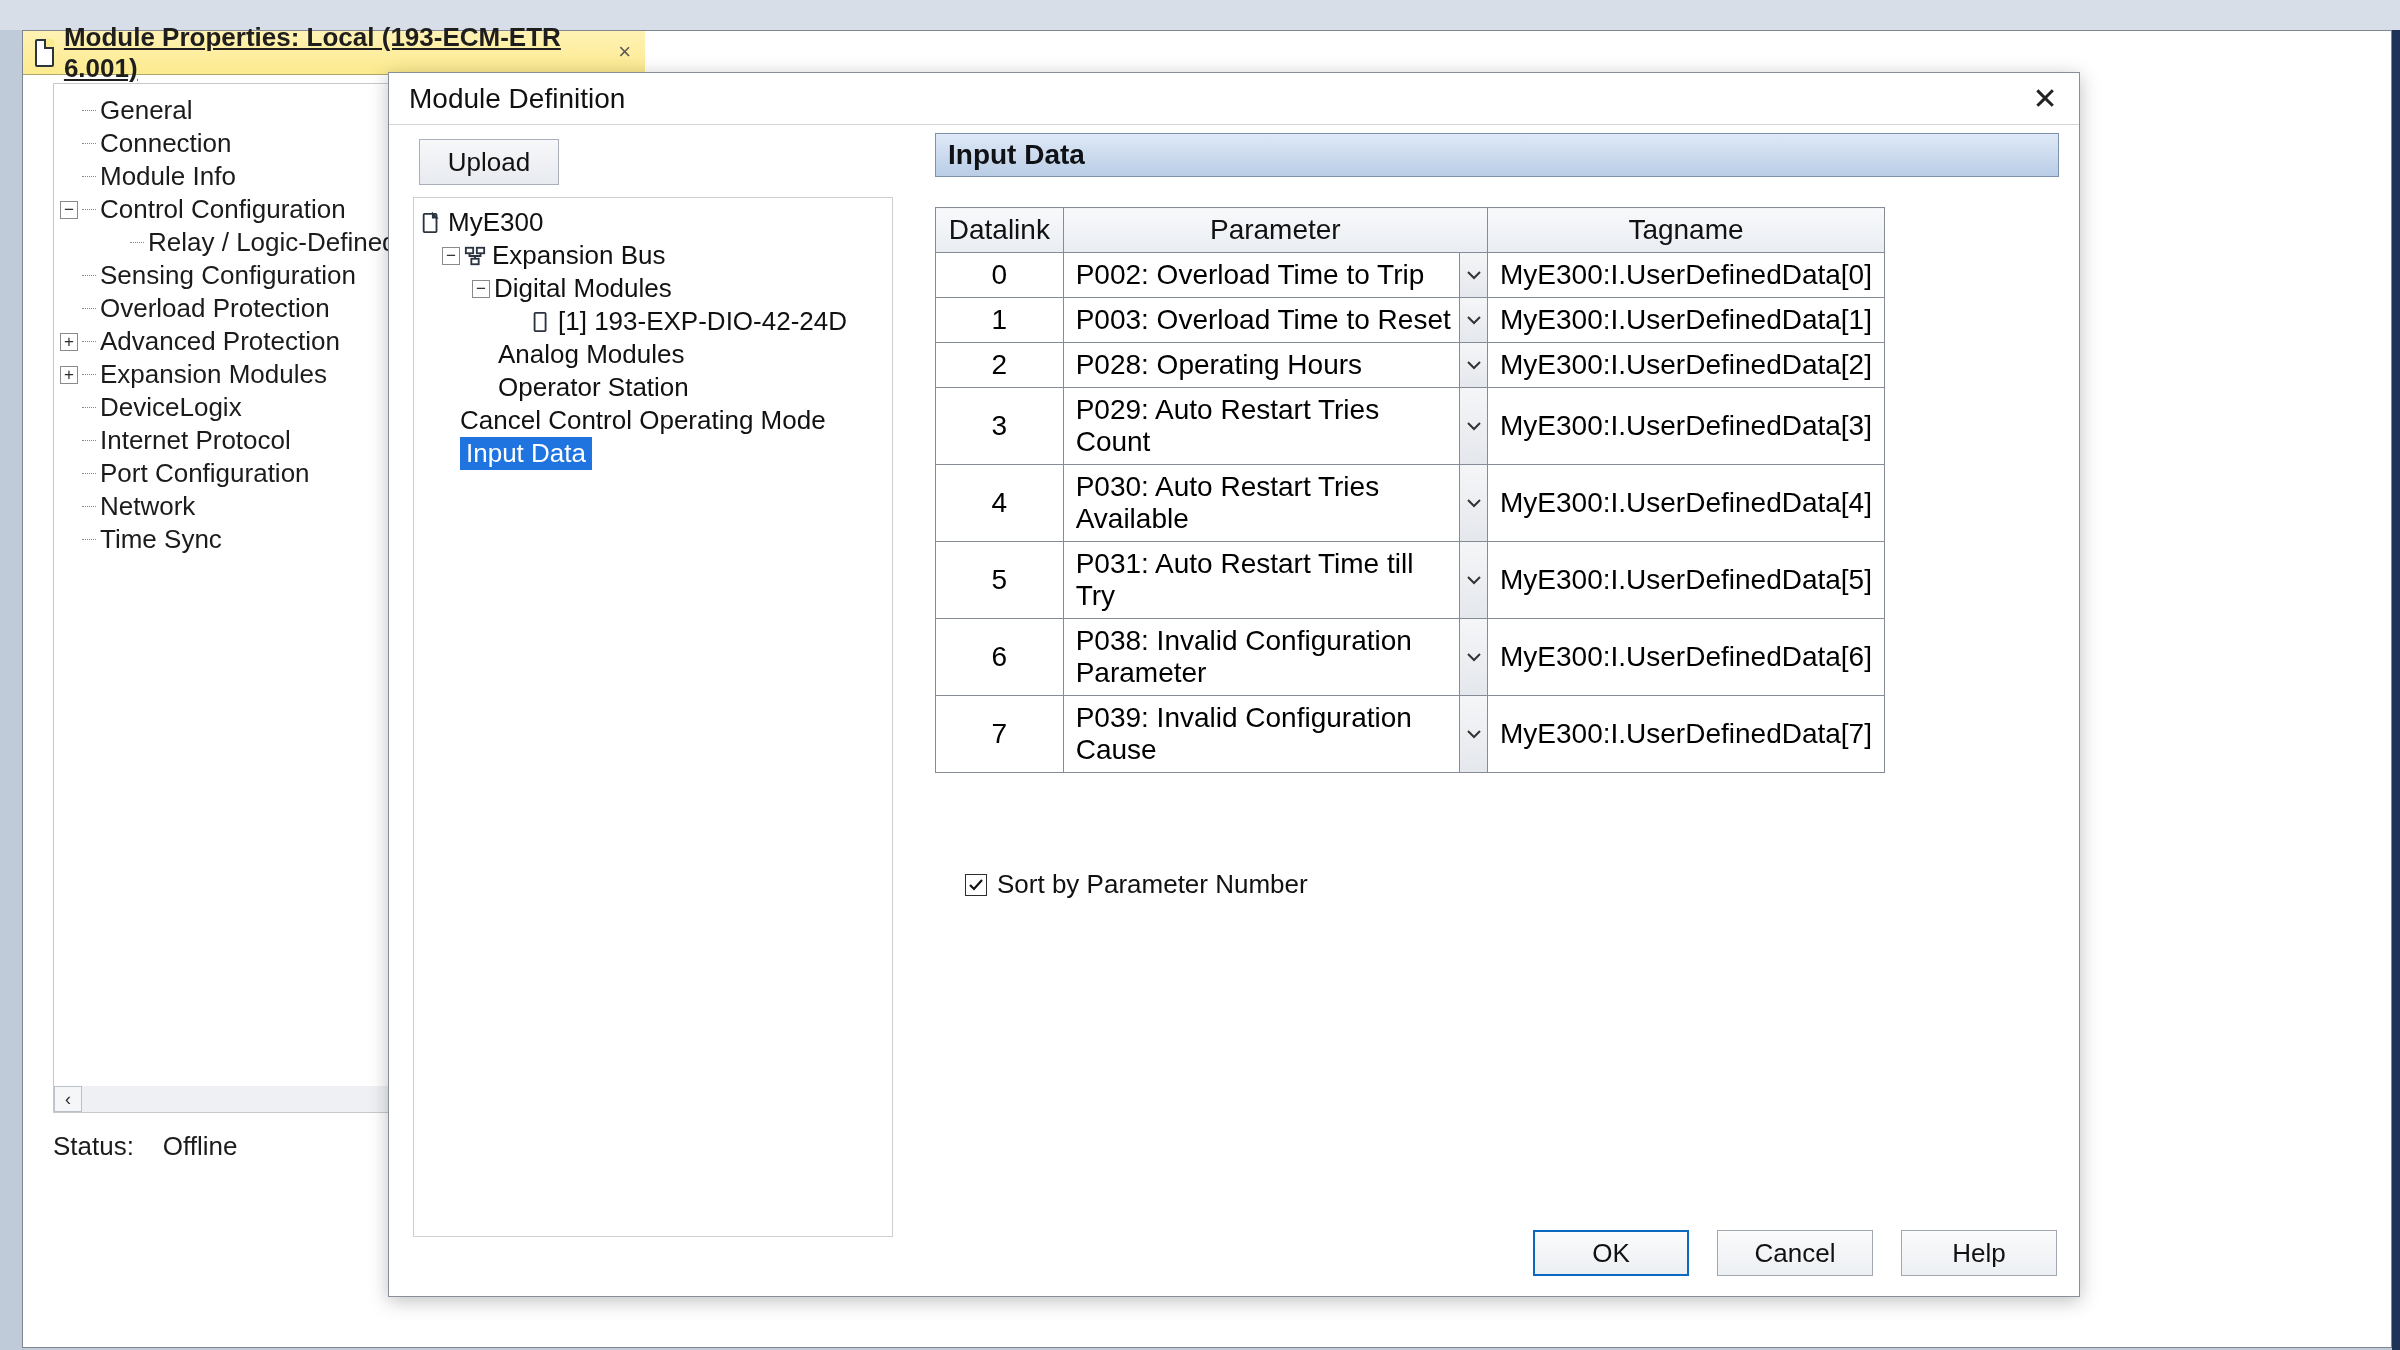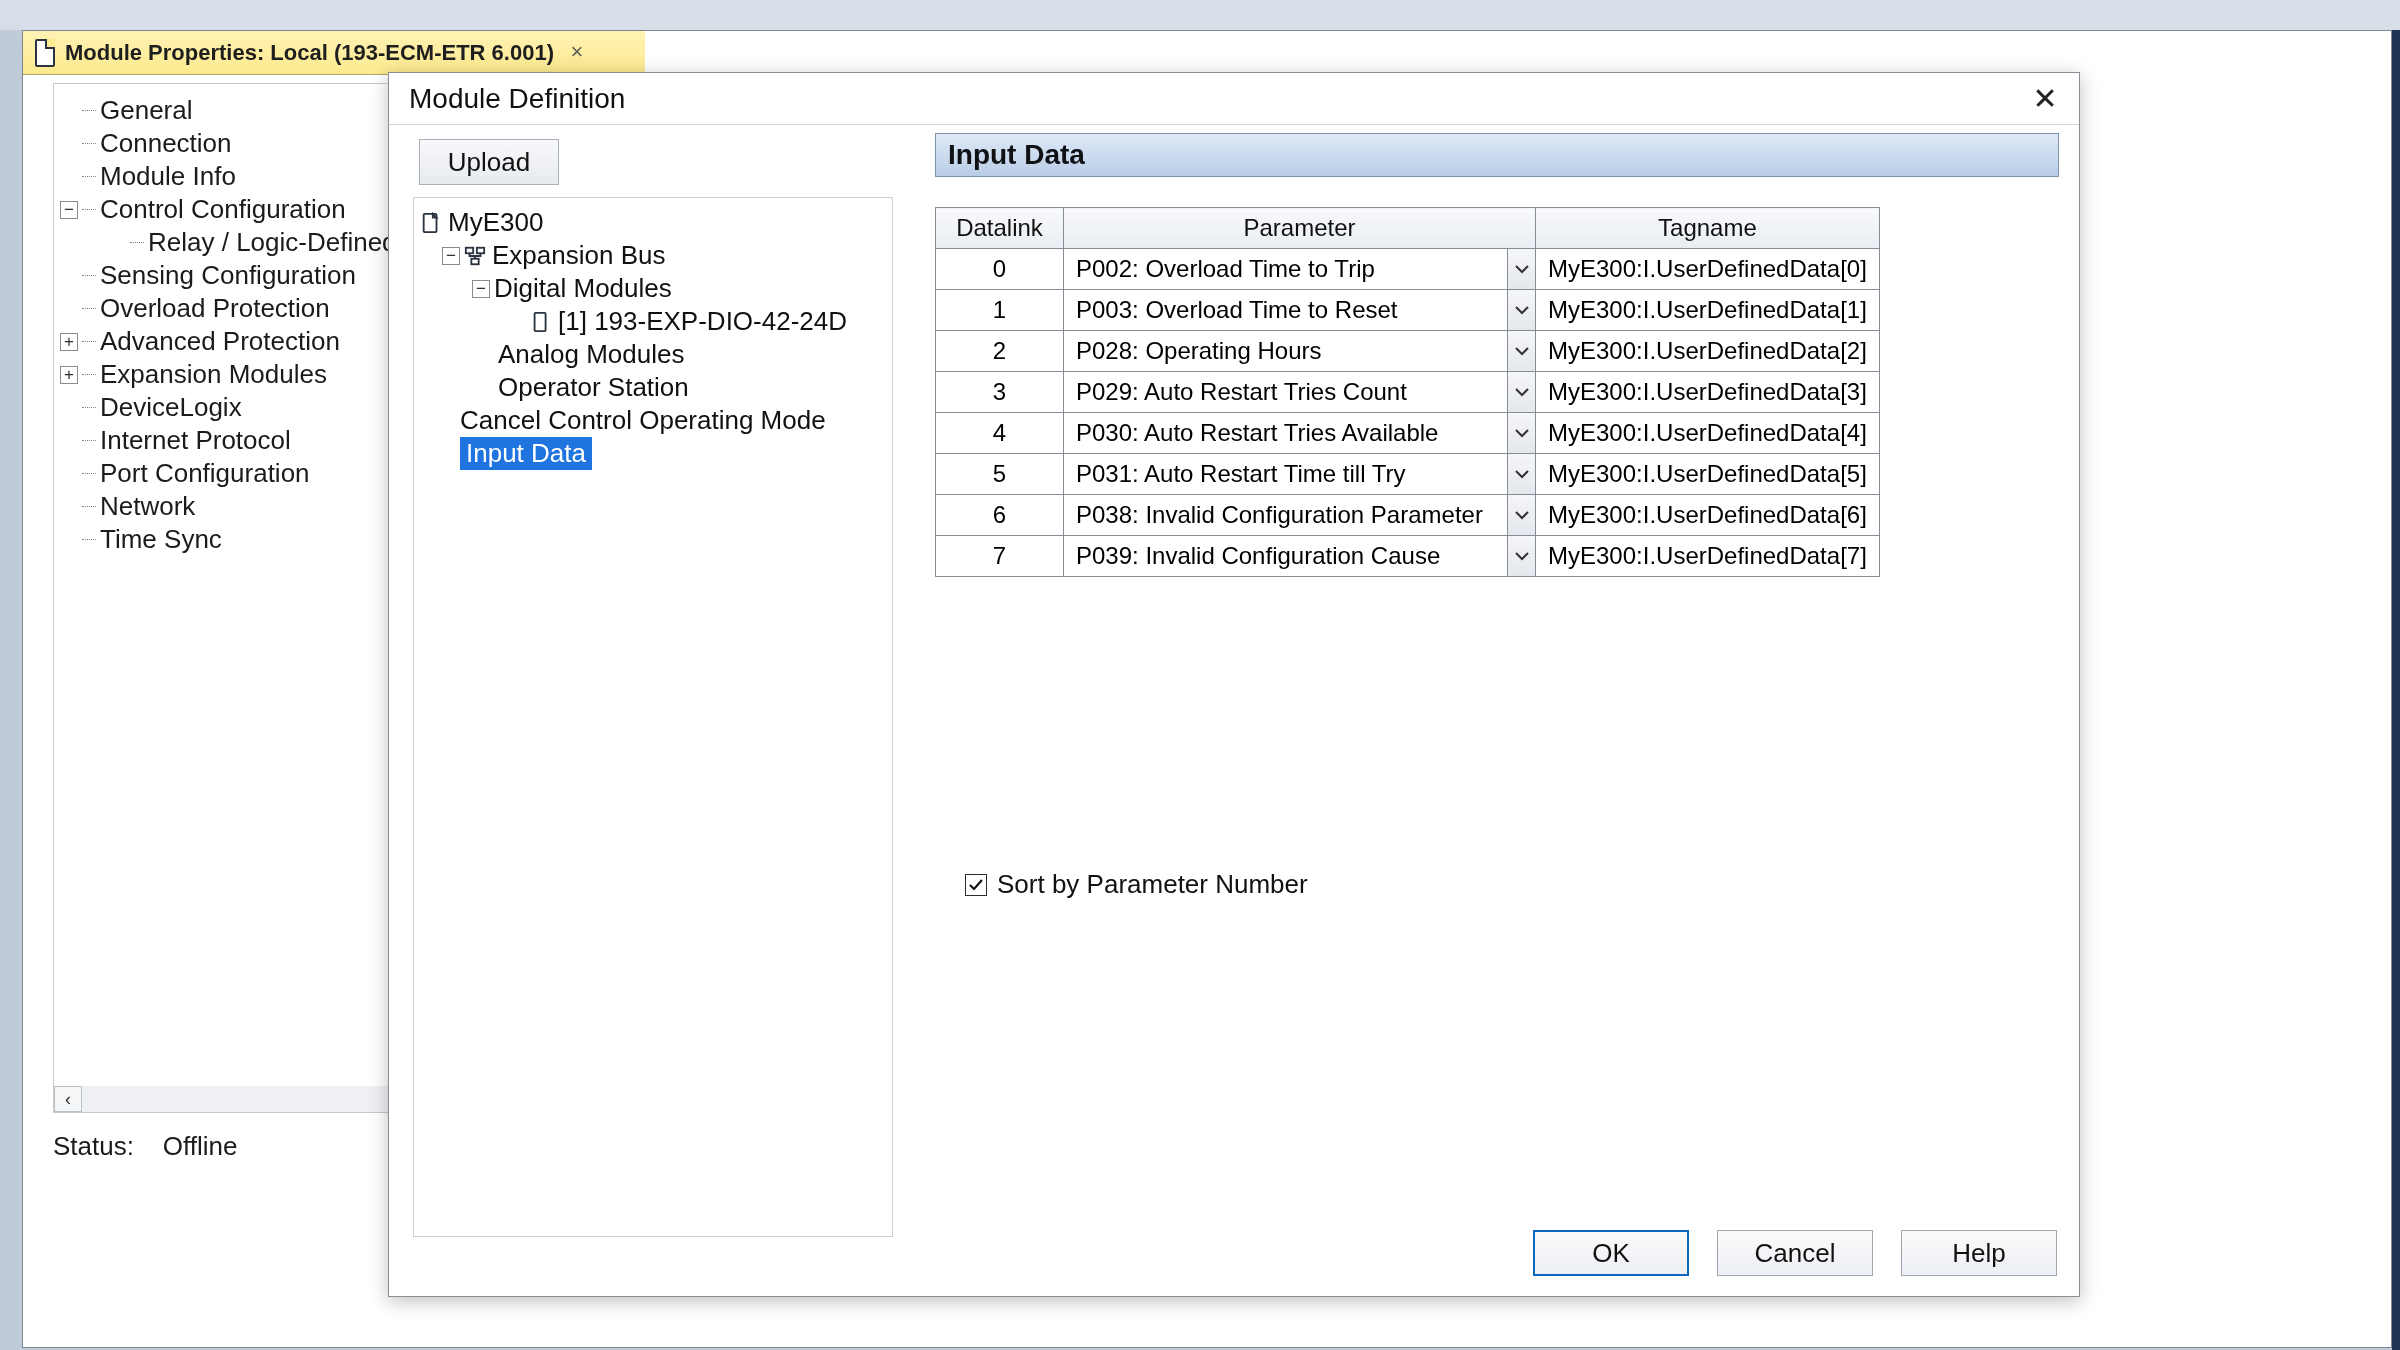--- a/index.html
+++ b/index.html
@@ -43,21 +43,21 @@
     margin-right: 10px;
   }
   .doc-icon::before {
     content: "";
     position: absolute; right: -2px; top: -2px;
     width: 8px; height: 8px;
     border-left: 2px solid #2a3340;
     border-bottom: 2px solid #2a3340;
     background: #fcea8e;
   }
-  .back-title { font-weight: 600; color: #1e1e1e; font-size: 22px; }
+  .back-title { font-weight: 600; color: #1e1e1e; font-size: 26px; text-decoration: underline; }
   .tab-close {
     margin-left: 12px;
     width: 22px; height: 22px; line-height: 20px;
     text-align: center;
     color: #5a5a5a;
     font-size: 22px;
     cursor: pointer;
   }
 
   
@@ -176,21 +176,21 @@
     display:flex; align-items:center;
     padding-left: 12px;
     font-weight: 700; font-size: 28px; color:#0f1115;
   }
   .table-wrap {
     margin-top: 30px;
     width: 950px;
   }
   table.dl {
     border-collapse: collapse;
-    font-size: 24px;
+    font-size: 28px;
   }
   table.dl th, table.dl td {
     border: 1px solid #868c95;
     padding: 6px 12px;
     background:#fff;
   }
   table.dl th {
     background: linear-gradient(#f8f9fb, #e9edf2);
     font-weight: 400;
     color:#111;

